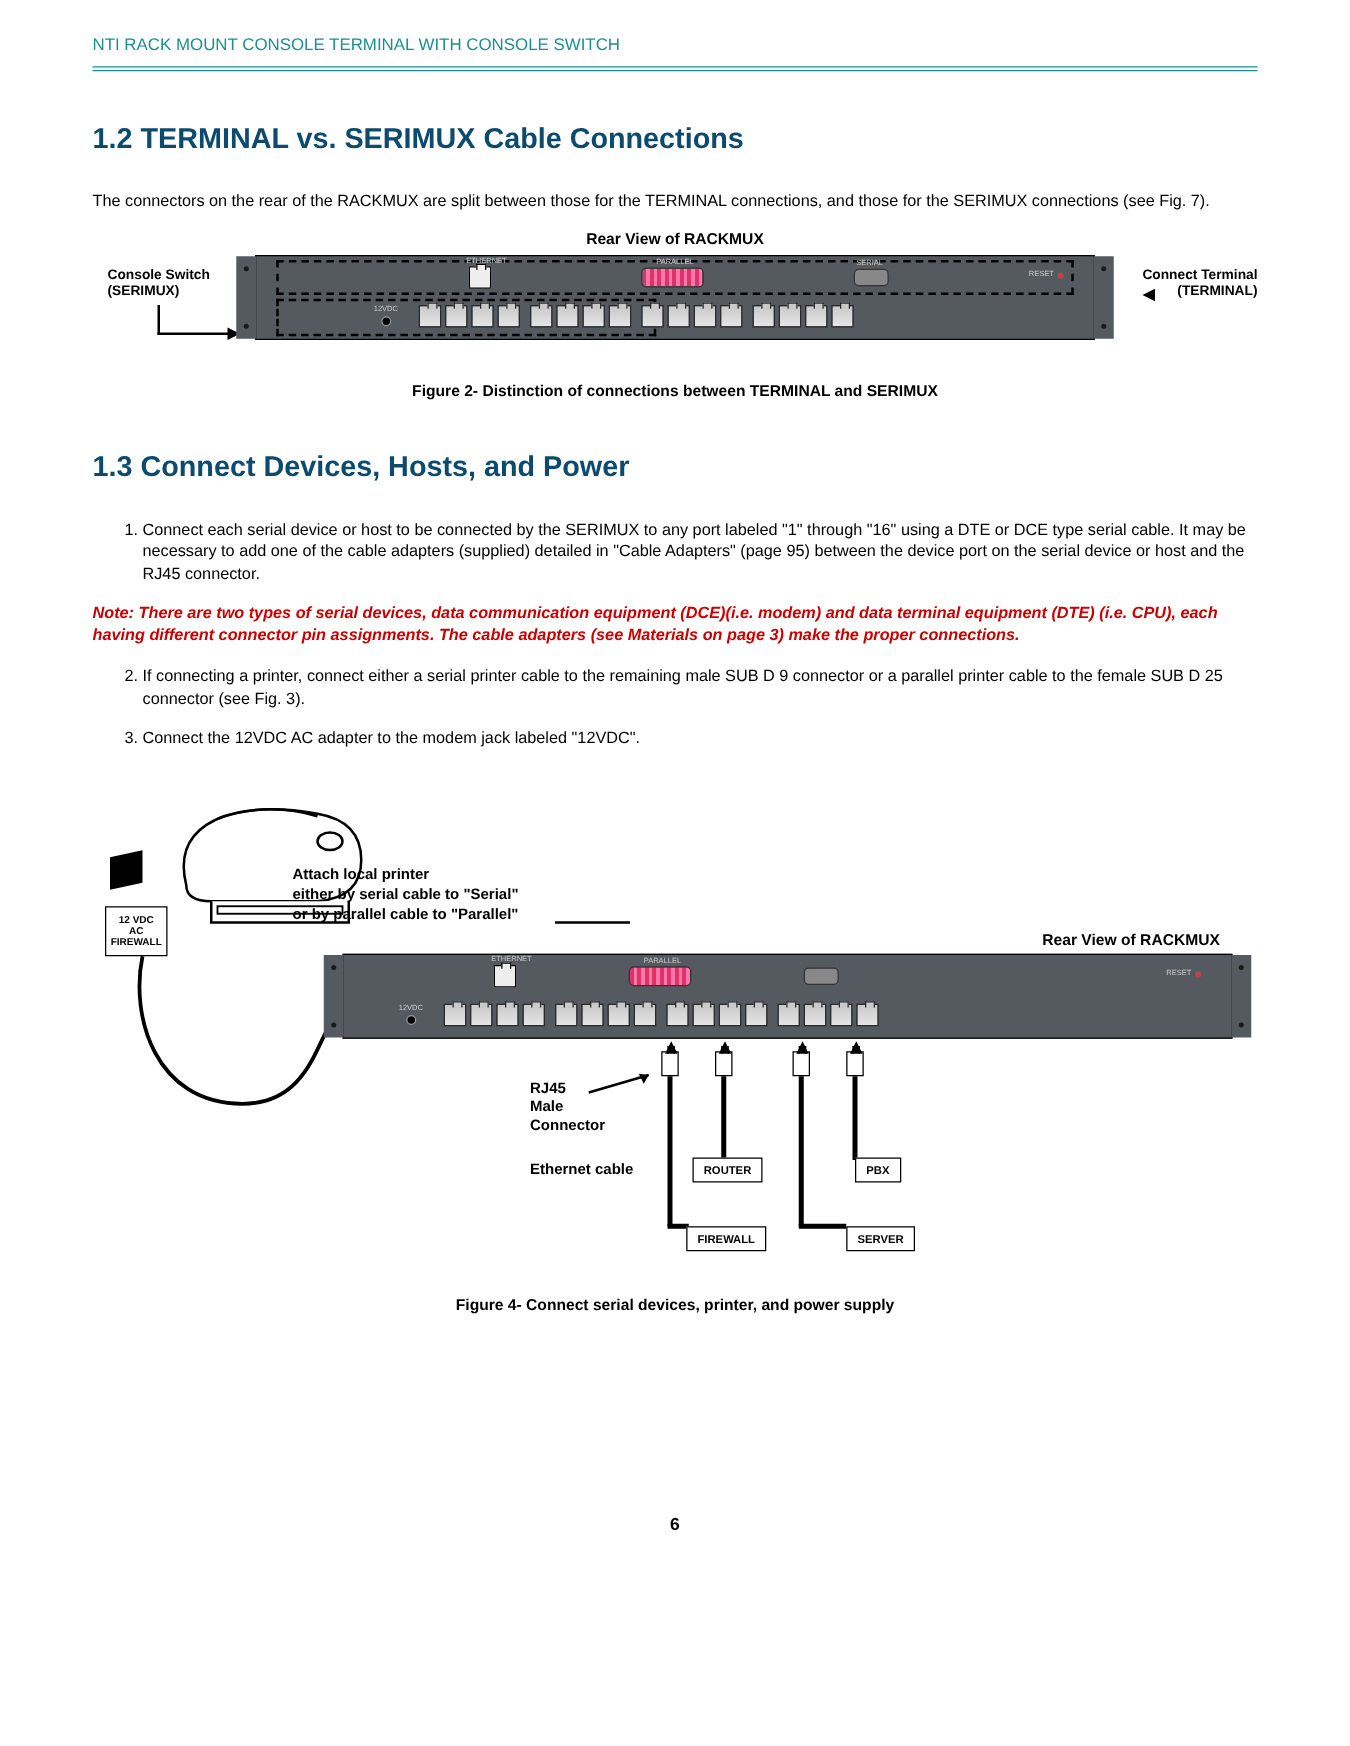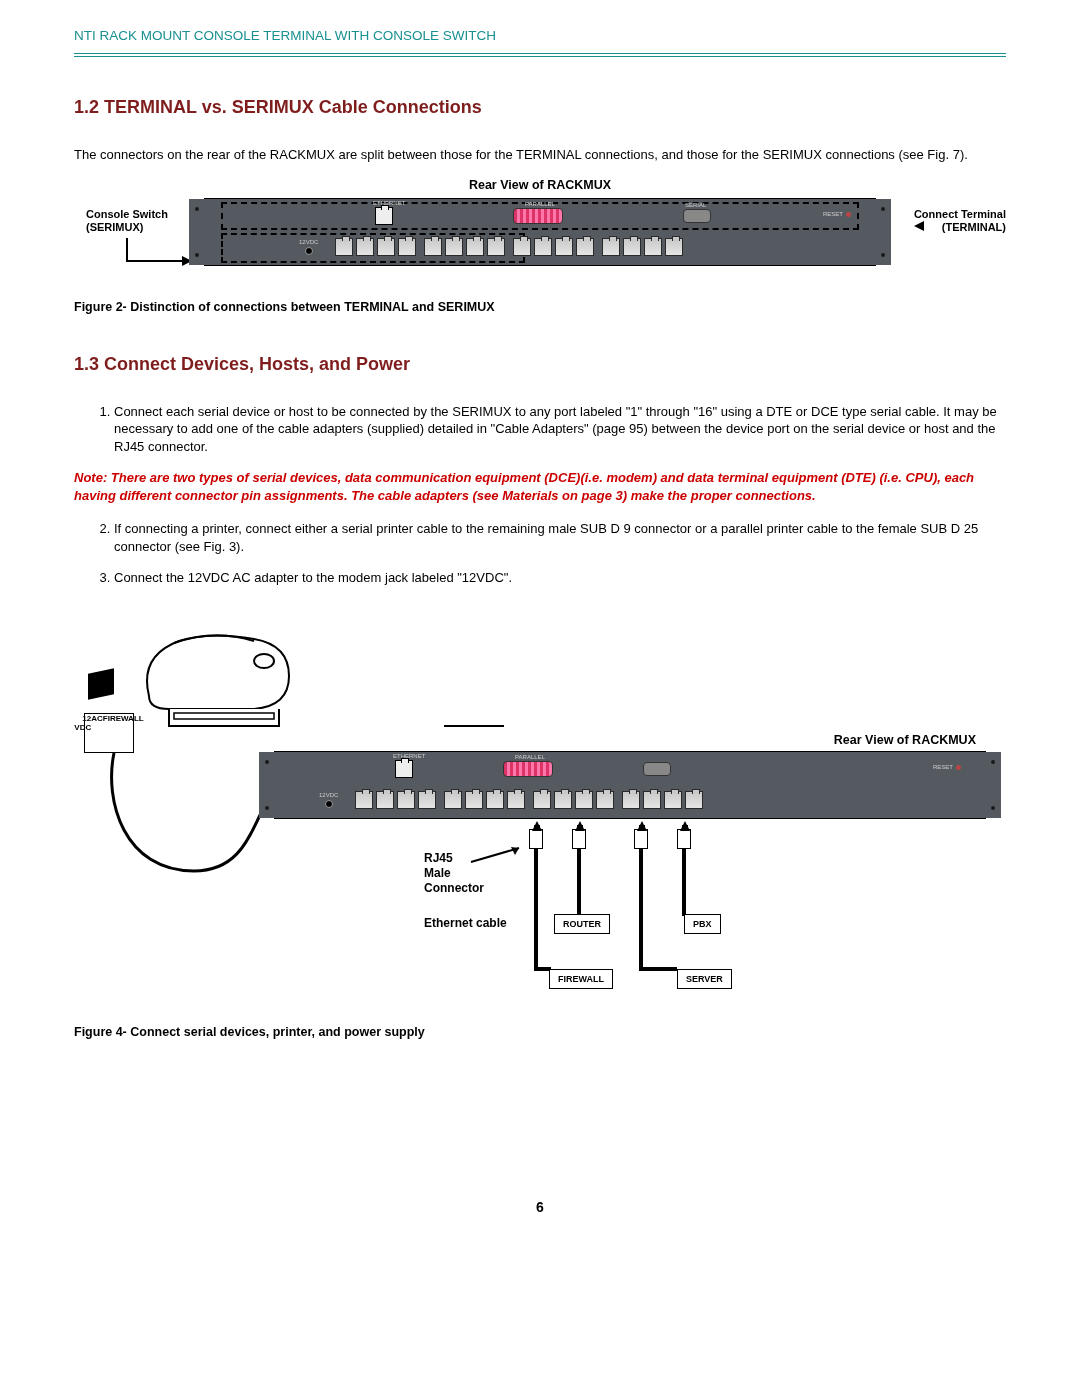--- a/index.html
+++ b/index.html
@@ -13,31 +13,31 @@
     padding: 28px 74px 40px 74px;
   }
   .header-running {
     color: #1a9090;
     font-size: 13.5px;
     padding-bottom: 10px;
     border-bottom: 4px double #1a9090;
     margin-bottom: 40px;
   }
   h2.section-title {
-    color: #7f1d1d;
-    font-size: 18px;
+    color: #0c4a6e;
+    font-size: 23px;
     font-weight: bold;
     margin-bottom: 28px;
   }
   p.body {
     margin-bottom: 14px;
     line-height: 1.35;
   }
   .caption {
-    text-align: left;
+    text-align: center;
     font-weight: bold;
     font-size: 12.5px;
     margin: 10px 0 40px 0;
   }
   .figure-title {
     text-align: center;
     font-weight: bold;
     font-size: 12.5px;
     margin-bottom: 6px;
   }
@@ -143,22 +143,22 @@
 
   
   .fig3-wrap { position:relative; height:420px; margin-top:10px; }
   .fig3-wrap .device { left:200px; right:20px; top:150px; height:68px; }
   .fig3-wrap .ports-row{ left:80px; right:10px; }
   .printer {
     position:absolute; left:40px; top:0; width:200px; height:150px;
   }
   .adapter-box{
     position:absolute; left:10px; top:112px; width:50px; height:40px;
-    border:1px solid #000; font-size:8px; font-weight:bold; text-align:right;
-    display:flex; flex-direction:row; justify-content:center; background:#fff;
+    border:1px solid #000; font-size:8px; font-weight:bold; text-align:center;
+    display:flex; flex-direction:column; justify-content:center; background:#fff;
   }
   .adapter-cube{
     position:absolute; left:14px; top:70px; width:26px; height:26px;
     background:#000; transform:skewY(-12deg);
   }
   .attach-label{
     position:absolute; left:160px; top:78px; font-size:12px; font-weight:bold; line-height:1.35;
   }
   .rearview-label{
     position:absolute; right:30px; top:132px; font-size:12.5px; font-weight:bold;
@@ -190,21 +190,21 @@
 
 <div class="figure-title">Rear View of RACKMUX</div>
 
 <div class="fig2-wrap">
   <div class="side-label-l">
     <span>Console Switch</span><br>
     <span>(SERIMUX)</span>
   </div>
   <div class="side-label-r">
     <span>Connect Terminal</span><br>
-    <div style="display:flex;justify-content:flex-end;align-items:flex-start;gap:18px;">
+    <div style="display:flex;justify-content:flex-end;align-items:flex-end;gap:18px;">
       <span class="arrow-left" style="position:static;"></span>
       <span>(TERMINAL)</span>
     </div>
   </div>
 
   <div class="arrow-line" style="left:52px;top:40px;width:2px;height:24px;"></div>
   <div class="arrow-line" style="left:52px;top:62px;width:58px;height:2px;"></div>
   <div class="arrow-right" style="left:108px;top:58px;"></div>
 
   <div class="device">
@@ -298,20 +298,25 @@
     <span>AC</span>
     <span>FIREWALL</span>
   </div>
 
   <svg style="position:absolute;left:30px;top:150px;width:230px;height:130px;">
     <path d="M10 2 C 0 50, 20 120, 90 120 C 150 120, 150 55, 170 45" fill="none" stroke="#000" stroke-width="3"></path>
     <rect x="166" y="38" width="22" height="10" fill="#111"></rect>
     <rect x="188" y="40" width="6" height="6" fill="#111"></rect>
   </svg>
 
+  <div class="attach-label">
+    <span>Attach local printer</span><br>
+    <span>either by serial cable to "Serial"</span><br>
+    <span>or by parallel cable to "Parallel"</span>
+  </div>
   <div class="arrow-line" style="left:370px;top:124px;width:60px;height:2px;"></div>
 
   <div class="rearview-label">Rear View of RACKMUX</div>
 
   <div class="device">
     <div class="flange left">
       <span class="hole" style="top:8px;"></span>
       <span class="hole" style="bottom:8px;"></span>
     </div>
     <div class="flange right">

